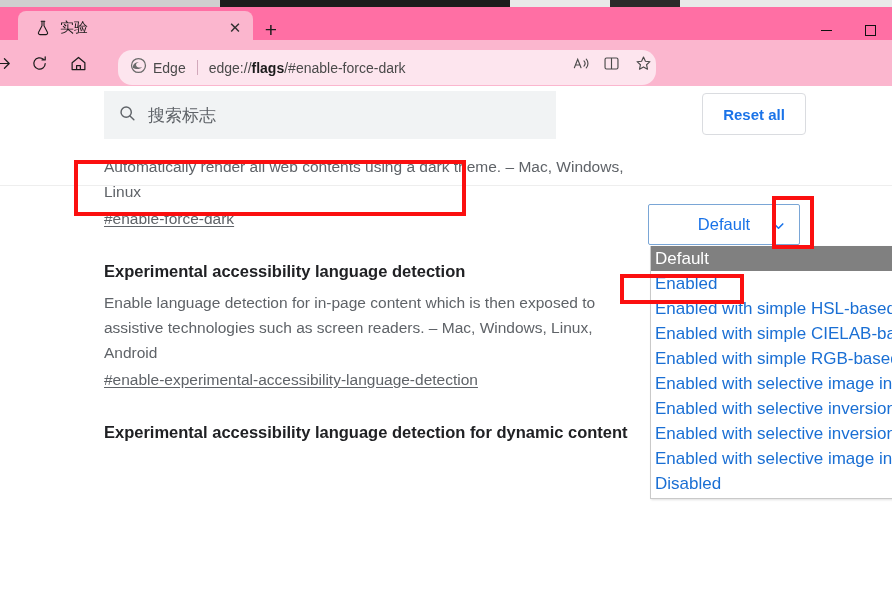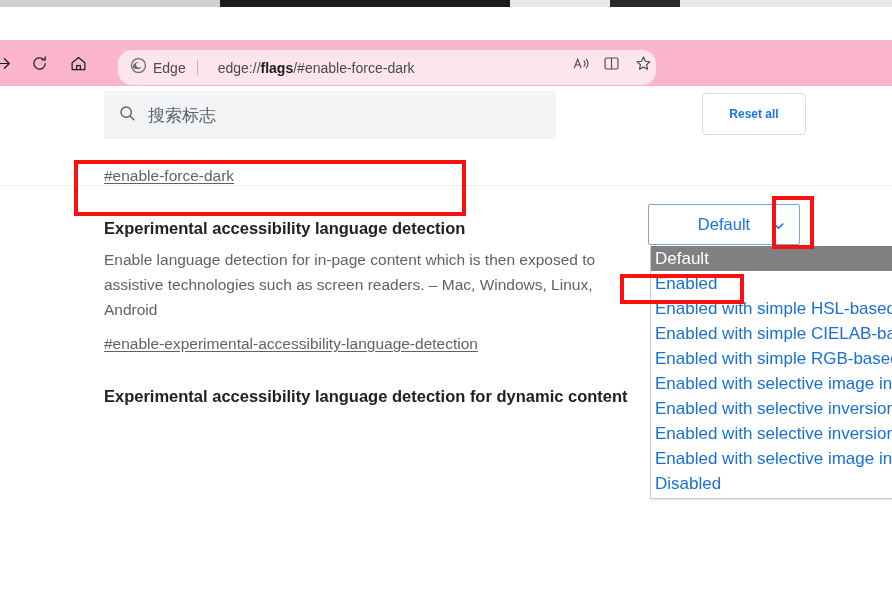--- a/index.html
+++ b/index.html
@@ -58,21 +58,21 @@
   }
   .omnibox {
     position:absolute; left:118px; top:10px; width:538px; height:35px;
     background:#fde5ee; border-radius:14px;
     display:flex; align-items:center; padding:0 12px;
     overflow:hidden;
   }
   .edge-badge { display:flex; align-items:center; gap:6px; flex:0 0 auto; }
   .edge-label { font-size:14px; color:#4a4a4a; }
   .ob-sep { width:1px; height:15px; background:#d2a9bb; margin:0 11px; flex:0 0 auto; }
-  .url { font-size:14px; color:#4a4a4a; white-space:nowrap;margin-left:9px; }
+  .url { font-size:14px; color:#4a4a4a; white-space:nowrap; }
   .url b { color:#1b1b1b; font-weight:700; }
   .ob-right { margin-left:auto; display:flex; align-items:center; gap:8px; flex:0 0 auto; }
 
   .tb-right { position:absolute; top:48px; right:0; height:30px; display:flex; align-items:center; }
   .tb-right > div { width:34px; height:30px; display:flex; align-items:center; justify-content:center; position:relative; }
   .vsep { width:1px !important; height:18px; background:#e08aab; }
 
   .flagicon { position:relative; width:26px; height:24px; }
   .zoombadge {
     position:absolute; left:1px; bottom:-3px;
@@ -97,33 +97,33 @@
   .searchbox {
     position:absolute; left:0; top:0; width:452px; height:48px;
     background:#f1f3f4; border-radius:0;
     display:flex; align-items:center; padding:0 14px;
   }
   .search-ph { font-size:17px; color:#5f6368; margin-left:11px; font-family:"DejaVu Sans", sans-serif; }
   .resetbtn {
     position:absolute; left:598px; top:2px; width:104px; height:42px;
     border:1px solid #dadce0; border-radius:4px; background:#fff;
     display:flex; align-items:center; justify-content:center;
-    font-size:12px; color:#1a73e8; font-weight:700;
+    font-size:15px; color:#1a73e8; font-weight:700;
   }
 
   .flags { position:absolute; top:68px; left:104px; width:536px; }
   .flag { margin-bottom:8px; }
   .flag-title {
     font-size:16.5px; font-weight:700; color:#202124;
     line-height:1.32; margin-bottom:7px;
   }
   .flag-title.hl { background:#ffff00; display:inline; padding:1px 1px; }
   .flag-desc { font-size:15.5px; color:#5f6368; line-height:1.62; }
   .flag-hash {
-    display:inline-block; margin-top:13px;
+    display:inline-block; margin-top:6px;
     font-size:15.5px; color:#5f6368; text-decoration:underline;
     text-underline-offset:2px;
   }
   .flag-spacer { height:25px; }
 
   
   .select-wrap { position:absolute; left:648px; top:118px; }
   .select-btn {
     width:152px; height:41px; background:#fff;
     border:1px solid #7aa6d6; border-radius:2px;
@@ -165,20 +165,43 @@
 <body>
 
 <div id="root">
 
   <div class="bg-strip">
     <div class="dk1"></div>
       <div class="dk2"></div>
       <div class="dk3"></div>
   </div>
 
+  <div class="titlebar">
+
+    <div class="tab">
+      <span class="tab-favicon">
+        <svg viewBox="0 0 18 18" width="18" height="18">
+          <path d="M7.2 2.2h3.6M8 2.4v4.4L4.6 13.3a1.5 1.5 0 0 0 1.3 2.3h6.2a1.5 1.5 0 0 0 1.3-2.3L10 6.8V2.4" fill="none" stroke="#1a1a1a" stroke-width="1.1" stroke-linecap="round" stroke-linejoin="round"></path>
+        </svg>
+      </span>
+      <span class="tab-title">实验</span>
+      <span class="tab-close">✕</span>
+    </div>
+
+    <div class="newtab">+</div>
+
+    <div class="wincontrols">
+      <div class="wc">
+          <span class="bar"></span>
+        </div>
+      <div class="wc">
+          <span class="sq"></span>
+        </div>
+    </div>
+  </div>
 
   <div class="toolbar">
 
     <div class="tb-icon" style="left:-12px;">
       <svg viewBox="0 0 20 20" width="19" height="19">
         <path d="M4 10h12M11 5l5 5-5 5" fill="none" stroke="#1c1c1c" stroke-width="1.3" stroke-linecap="round" stroke-linejoin="round"></path>
       </svg>
     </div>
 
     <div class="tb-icon" style="left:24px;">
@@ -288,20 +311,21 @@
       </div>
 
       <div class="resetbtn">Reset all</div>
     </div>
 
     <div class="divider"></div>
 
     <div class="flags">
 
       <div class="flag">
+        <div class="flag-desc">Automatically render all web contents using a dark theme. – Mac, Windows, Linux</div>
         <a class="flag-hash">#enable-force-dark</a>
       </div>
 
       <div class="flag-spacer"></div>
 
       <div class="flag">
         <div class="flag-title">Experimental accessibility language detection</div>
         <div class="flag-desc">Enable language detection for in-page content which is then exposed to assistive technologies such as screen readers. – Mac, Windows, Linux, Android</div>
         <a class="flag-hash">#enable-experimental-accessibility-language-detection</a>
       </div>

